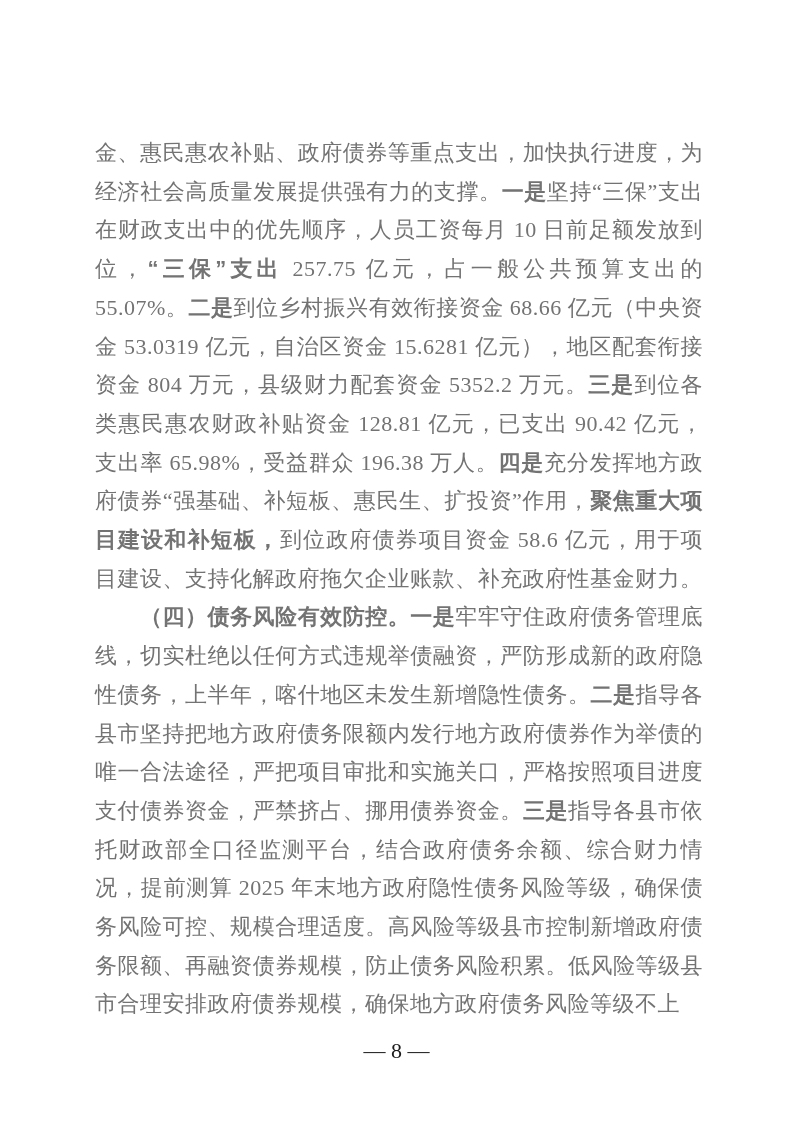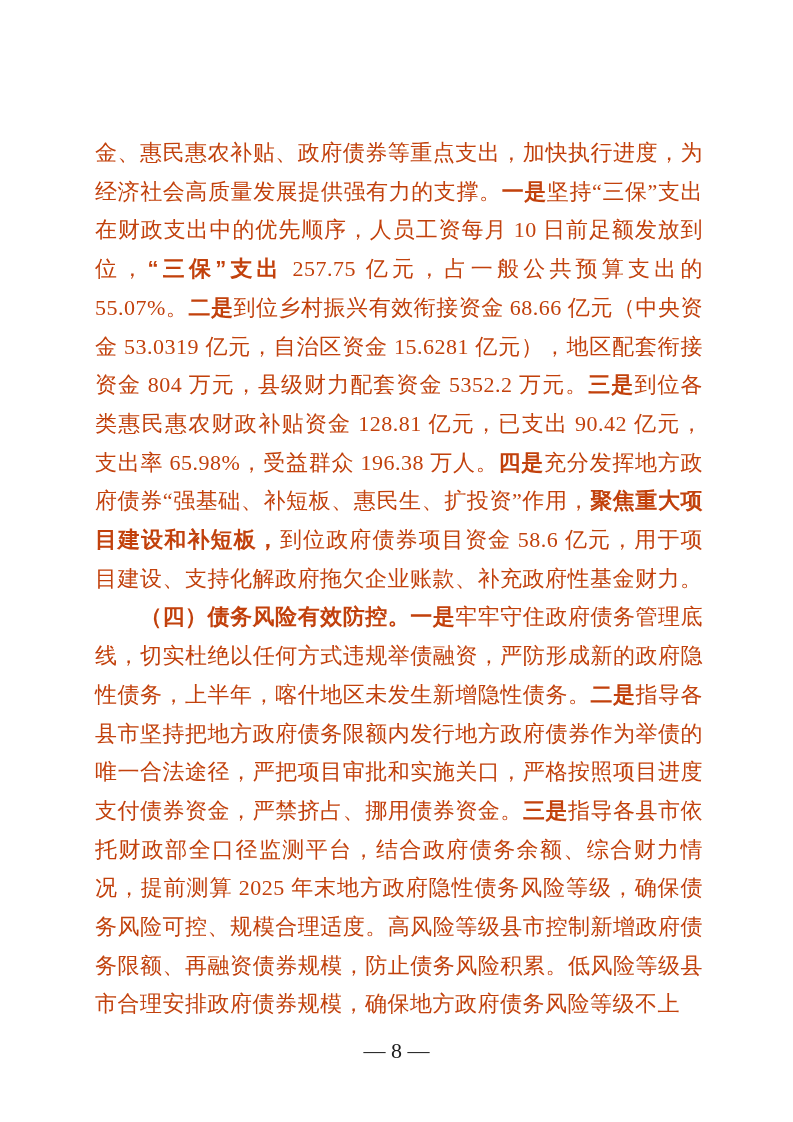--- a/index.html
+++ b/index.html
@@ -14,21 +14,21 @@
     margin: 0 auto;
     background: #ffffff;
     overflow: hidden;
     font-family: "Liberation Serif", serif;
   }
   .doc-body {
     position: absolute;
     left: 95px;
     top: 134px;
     width: 608px;
-    color: #c2410c;
+    color: #737373;
     font-size: 22px;
     line-height: 38.7px;
     text-align: justify;
     text-justify: inter-character;
     letter-spacing: 0.5px;
   }
   .para {
     margin: 0;
     padding: 0;
   }

